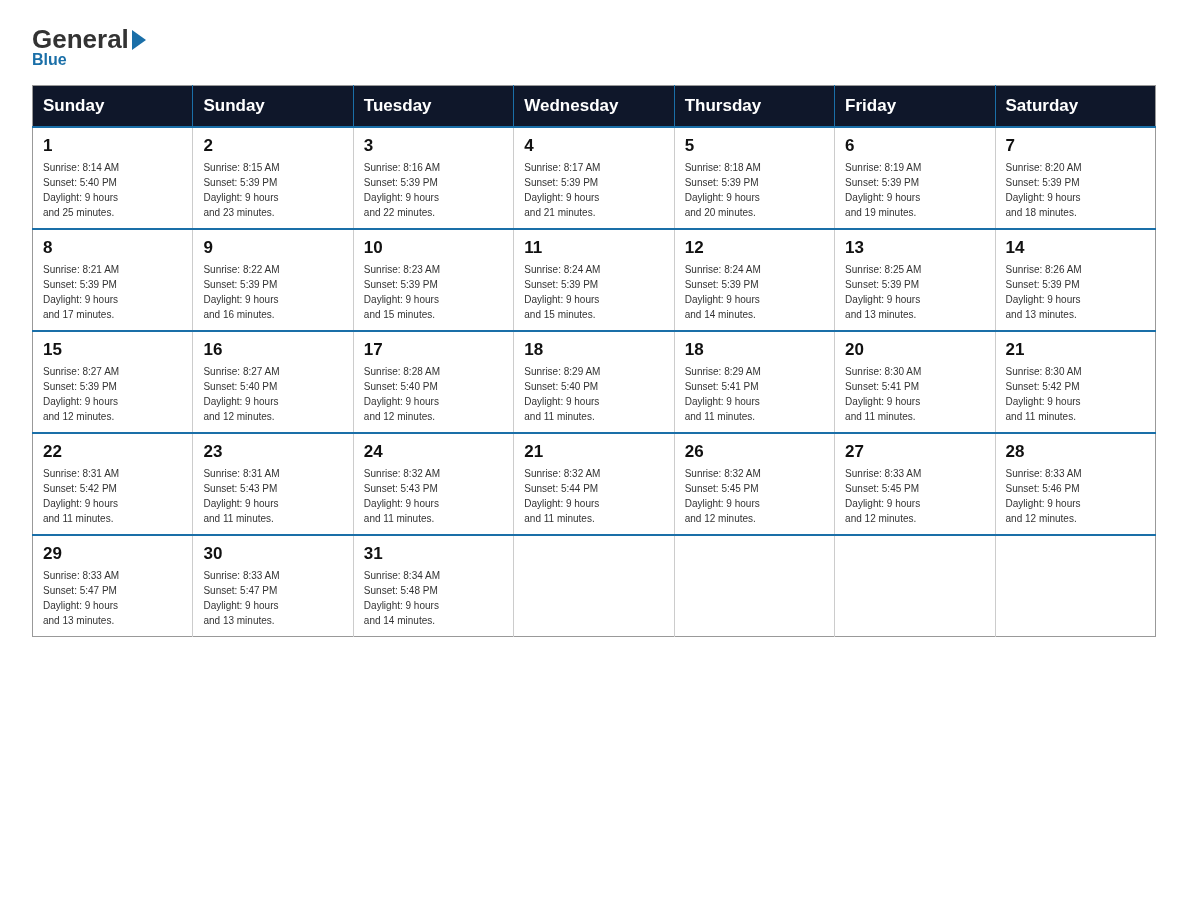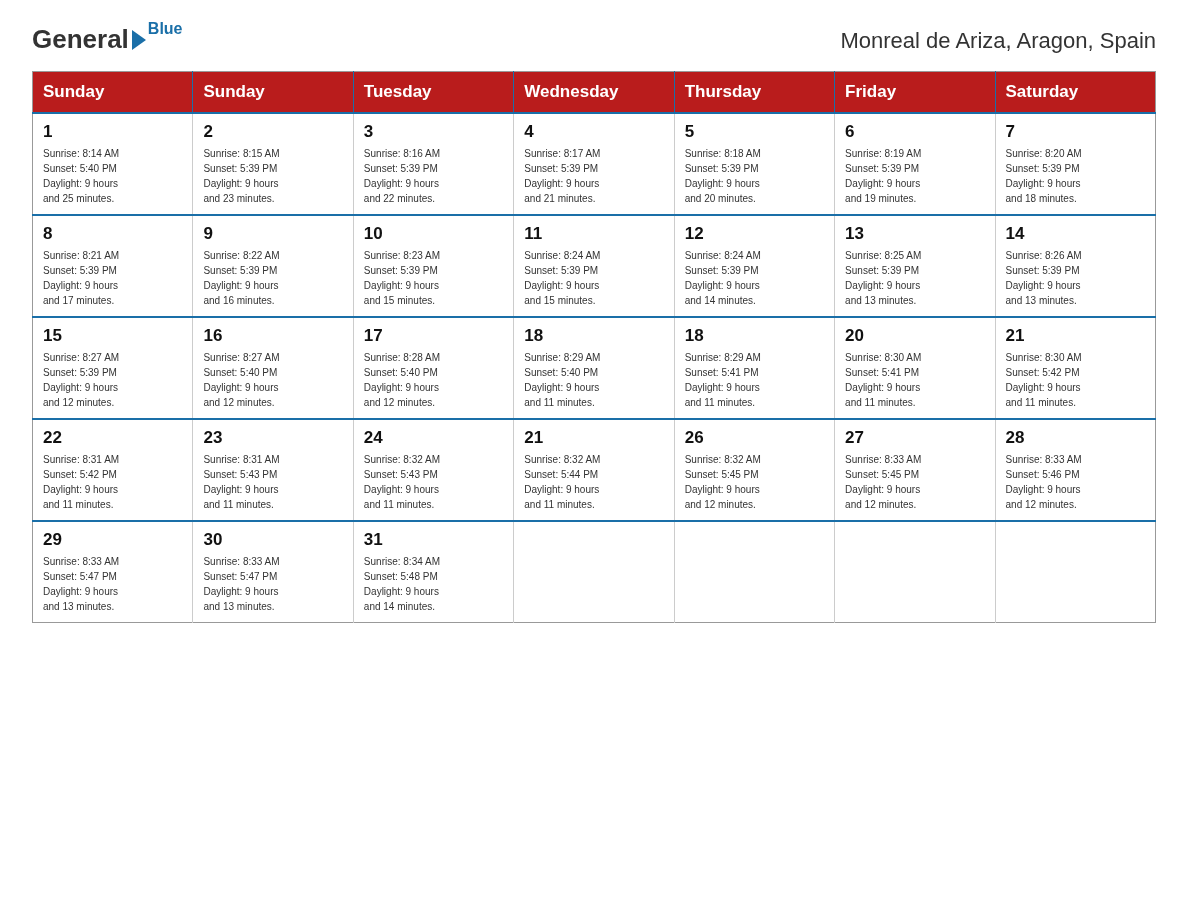--- a/index.html
+++ b/index.html
@@ -11,20 +11,21 @@
       min-height: 918px;
     }
     .header-area {
       display: flex;
       justify-content: space-between;
       align-items: flex-start;
       margin-bottom: 16px;
     }
     .logo-area {
       display: flex;
+      flex-direction: column;
       align-items: flex-start;
     }
     .logo-text {
       font-size: 26px;
       font-weight: bold;
       color: #333;
       display: flex;
       align-items: center;
       gap: 0;
     }
@@ -52,21 +53,21 @@
       font-weight: normal;
       color: #333;
       margin-top: 4px;
     }
     .calendar {
       width: 100%;
       border-collapse: collapse;
       border: 1px solid #999;
     }
     .calendar thead tr th {
-      background: #b91c1c;
+      background: #0f172a;
       color: #fff;
       font-size: 17px;
       font-weight: bold;
       padding: 10px 10px;
       text-align: left;
       border-right: 1px solid #1a6fa8;
     }
     .calendar thead tr th:last-child { border-right: none; }
     .calendar tbody tr td {
       vertical-align: top;
@@ -105,21 +106,20 @@
 
 <div class="header-area">
   <div class="logo-area">
     <div class="logo-text">
       <span class="logo-general">General</span>
         <span class="logo-arrow"></span>
     </div>
     <div class="logo-line2">Blue</div>
   </div>
   <div class="title-area">
-    <h2>Monreal de Ariza, Aragon, Spain</h2>
   </div>
 </div>
 
 <table class="calendar">
   <thead>
     <tr>
     <th>Sunday</th>
         <th>Sunday</th>
         <th>Tuesday</th>
         <th>Wednesday</th>

